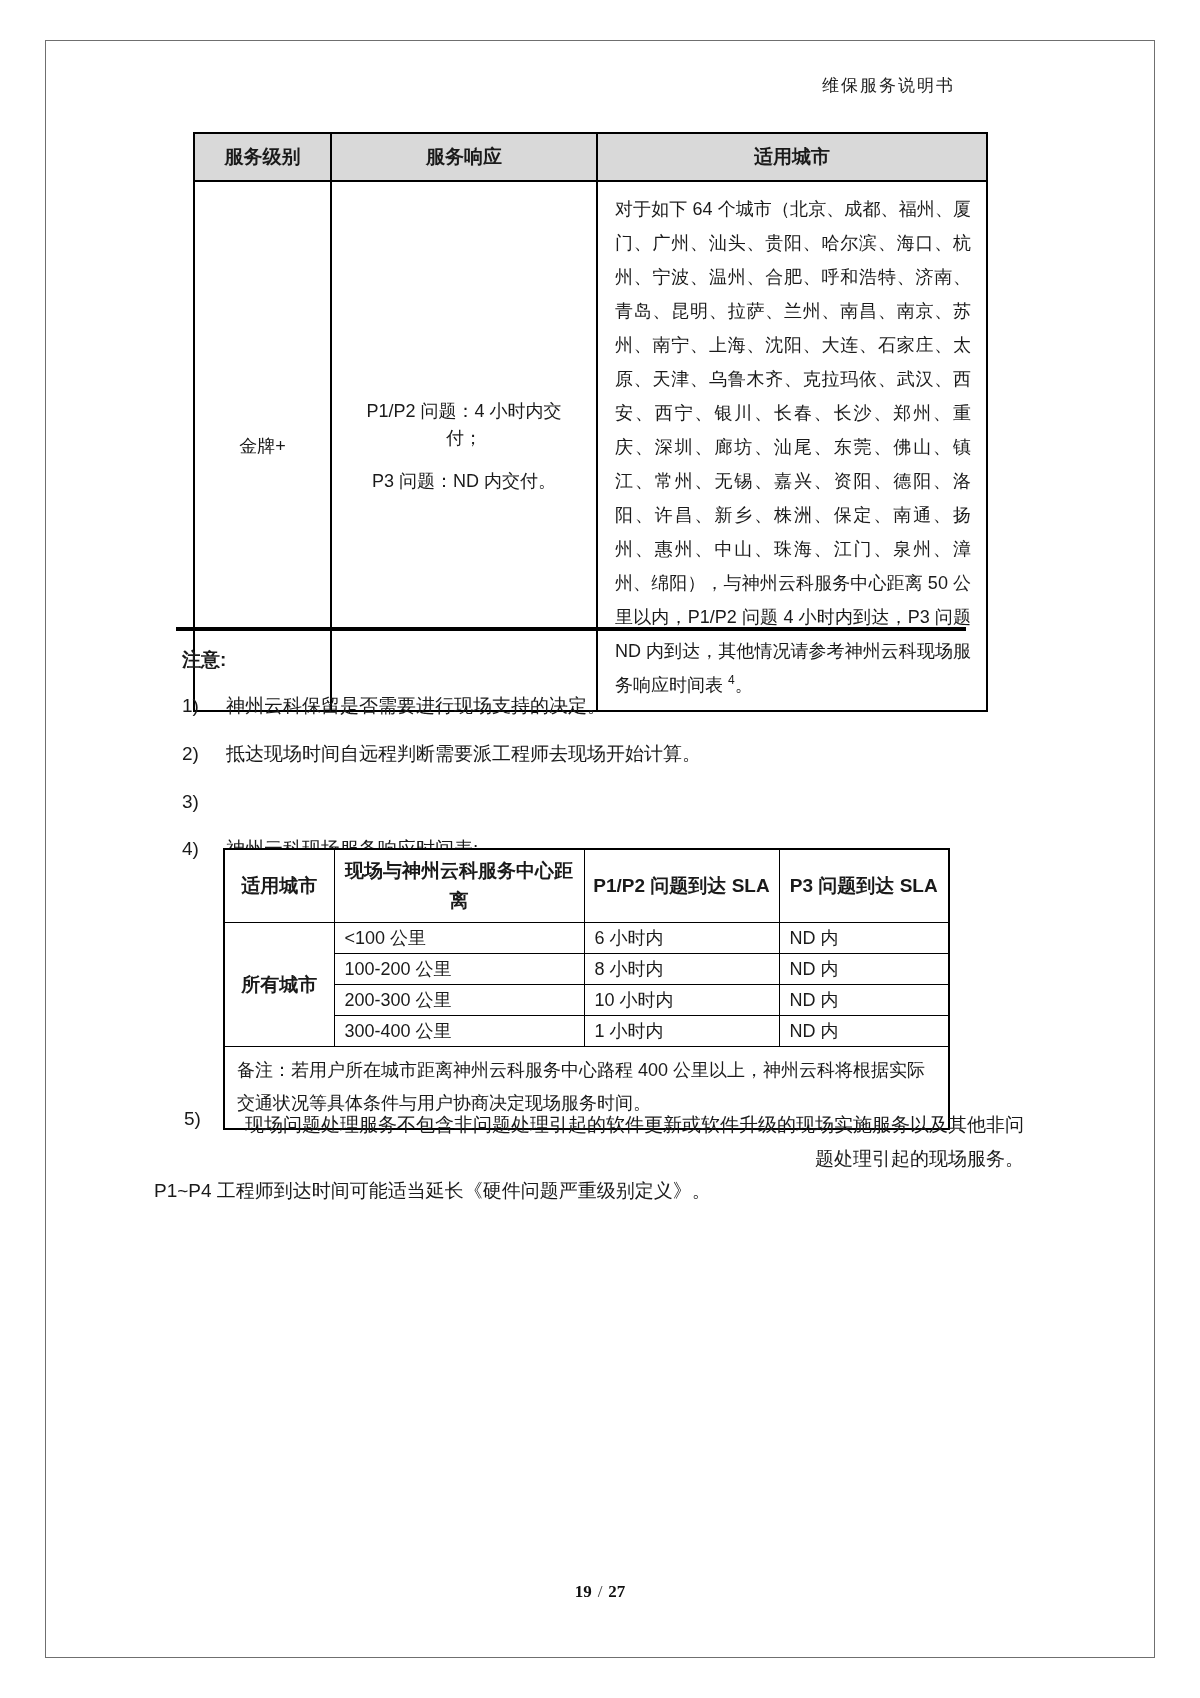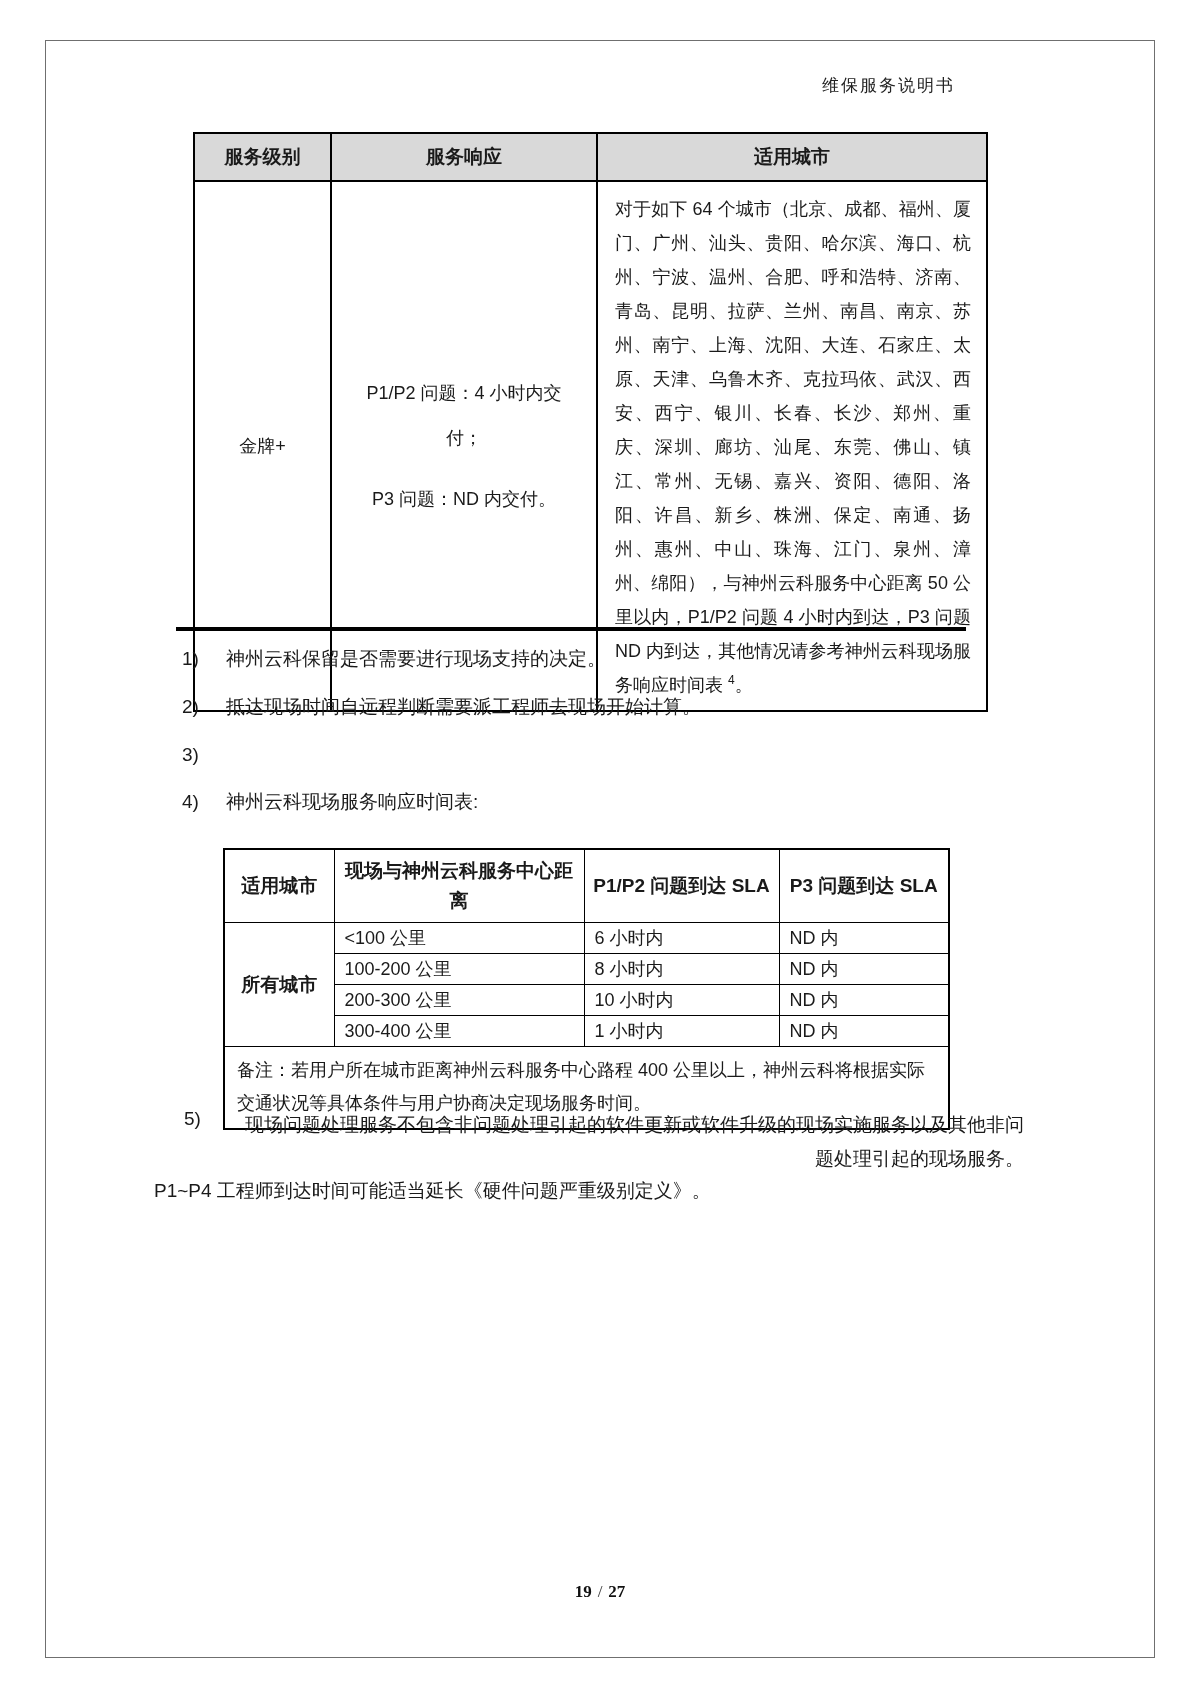--- a/index.html
+++ b/index.html
@@ -24,21 +24,21 @@
   .t1 th {
     background:#d9d9d9; border:2px solid #000; font-size:19px; font-weight:bold;
     height:46px; text-align:center; padding:0 4px;
   }
   .t1 td { border:2px solid #000; font-size:18px; }
   .t1 .col-level { width:127px; }
   .t1 .col-resp  { width:256px; }
   .t1 .col-city  { width:380px; }
   .level-cell { text-align:center; vertical-align:middle; }
   .resp-cell  { text-align:center; vertical-align:middle; padding:0 22px; }
-  .resp-cell p { margin:16px 0; line-height:45px; }
+  .resp-cell p { margin:16px 0; line-height:27px; }
   .cities-cell {
     vertical-align:top; padding:10px 15px 8px 17px;
     line-height:34px; font-size:17.5px; text-align:justify;
   }
   .cities-cell sup { font-size:12px; line-height:0; }
   .t1 tbody tr { height:422px; }
 
   
   .section-divider {
     position:absolute; left:176px; top:627px; width:790px; height:4px; background:#000;
@@ -99,20 +99,21 @@
         <p>P3 问题：ND 内交付。</p>
       </td>
       <td class="cities-cell"><span>对于如下 64 个城市（北京、成都、福州、厦门、广州、汕头、贵阳、哈尔滨、海口、杭州、宁波、温州、合肥、呼和浩特、济南、青岛、昆明、拉萨、兰州、南昌、南京、苏州、南宁、上海、沈阳、大连、石家庄、太原、天津、乌鲁木齐、克拉玛依、武汉、西安、西宁、银川、长春、长沙、郑州、重庆、深圳、廊坊、汕尾、东莞、佛山、镇江、常州、无锡、嘉兴、资阳、德阳、洛阳、许昌、新乡、株洲、保定、南通、扬州、惠州、中山、珠海、江门、泉州、漳州、绵阳），与神州云科服务中心距离 50 公里以内，P1/P2 问题 4 小时内到达，P3 问题 ND 内到达，其他情况请参考神州云科现场服务响应时间表 </span><sup>4</sup><span>。</span></td>
     </tr>
   </tbody>
 </table>
 
 <div class="section-divider"></div>
 
 <div class="notes">
+  <p class="notes-title">注意:</p>
   <div class="note-item">
     <span class="num">1)</span>
     <span>神州云科保留是否需要进行现场支持的决定。</span>
   </div>
   <div class="note-item">
     <span class="num">2)</span>
     <span>抵达现场时间自远程判断需要派工程师去现场开始计算。</span>
   </div>
   <div class="note-item">
     <span class="num">3)</span>

